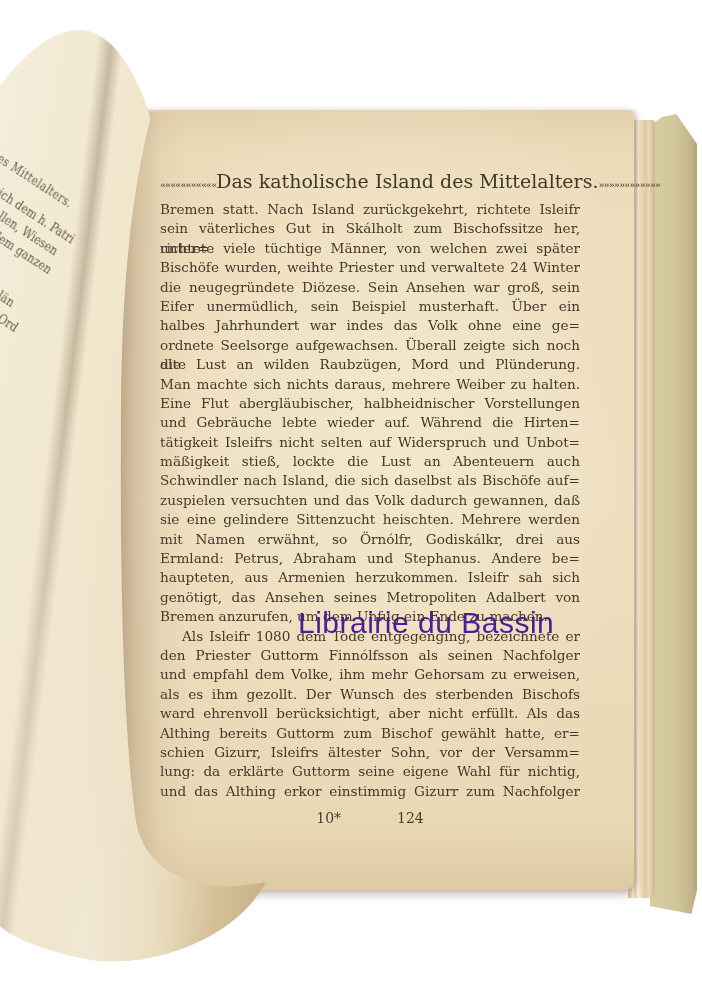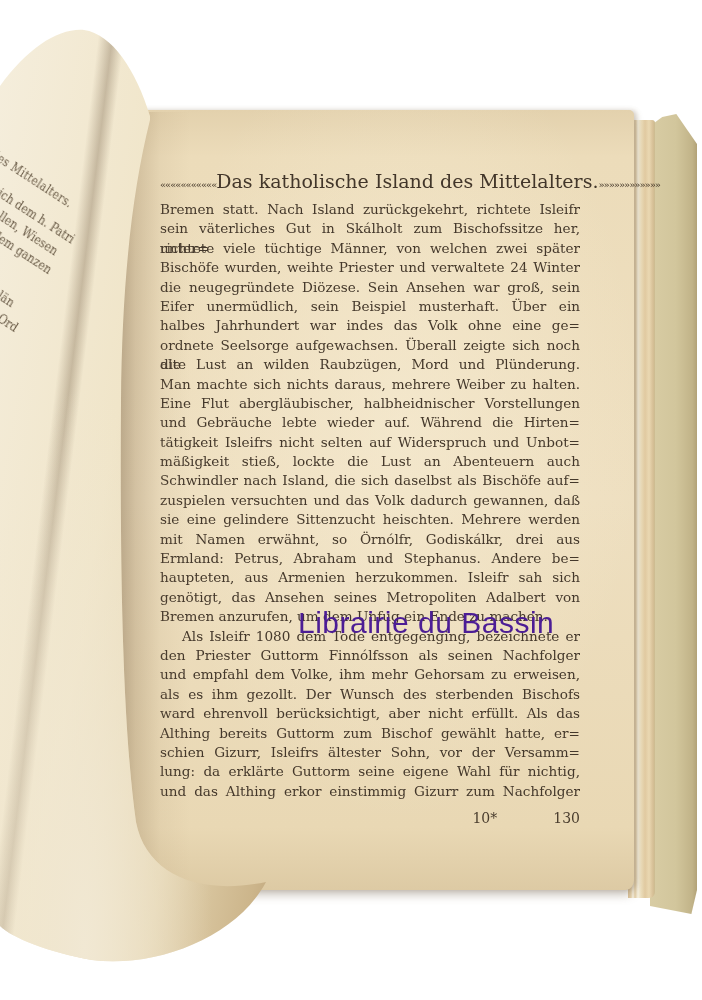--- a/index.html
+++ b/index.html
@@ -33,21 +33,21 @@
   .page-title{font-size:19px;color:#42362a;}
   .body-text{position:absolute;left:48px;top:90px;width:420px;}
   .rp-line{
     font-size:13.6px;line-height:19.4px;height:19.4px;white-space:normal;
     text-align:justify;text-align-last:justify;color:#44382b;
   }
   .para.flush-last .rp-line:last-child{text-align-last:left;}
   .para.indent-first .rp-line:first-child{text-indent:22px;}
   .page-footer{
     position:absolute;left:48px;top:700px;width:420px;
-    display:flex;justify-content:flex-end;gap:56px;padding-right:12px;
+    display:flex;justify-content:center;gap:56px;padding-right:12px;
     font-size:14px;color:#4a3d2e;
   }
 
   
   .page-edges{
     position:absolute;left:628px;top:120px;width:27px;height:778px;z-index:1;
     background:linear-gradient(90deg,
       #dcc49c 0px,#e8d4ae 3px,#f8f2e2 5px,#e3cea6 7px,#f7f1e0 10px,
       #ecdebc 13px,#e0c9a0 17px,#ead8b2 21px,#d6bf96 25px,#cbbb90 27px);
     border-radius:0 3px 6px 0;
@@ -136,21 +136,21 @@
             <div class="rp-line">ward ehrenvoll berücksichtigt, aber nicht erfüllt.  Als das</div>
             <div class="rp-line">Althing bereits Guttorm zum Bischof gewählt hatte, er=</div>
             <div class="rp-line">schien Gizurr, Isleifrs ältester Sohn, vor der Versamm=</div>
             <div class="rp-line">lung: da erklärte Guttorm seine eigene Wahl für nichtig,</div>
             <div class="rp-line">und das Althing erkor einstimmig Gizurr zum Nachfolger</div>
           </div>
         </div>
 
       <div class="page-footer">
         <span>10*</span>
-        <span>130</span>
+        <span>124</span>
       </div>
 
     </div>
   </div>
 
   <div class="gutter-shadow"></div>
 
   <div class="left-page">
     <div class="left-page-text">
         <div class="lp-line">che Island des Mittelalters.</div>

